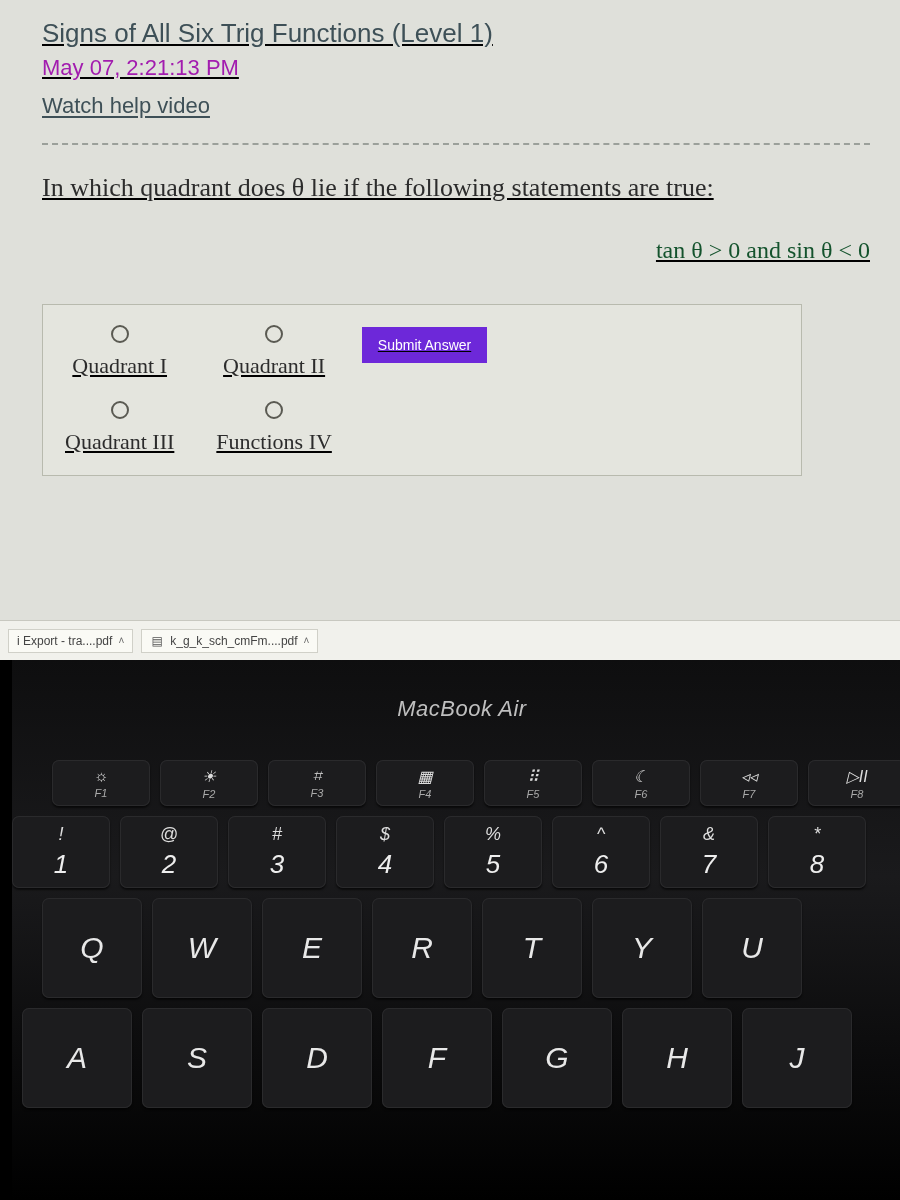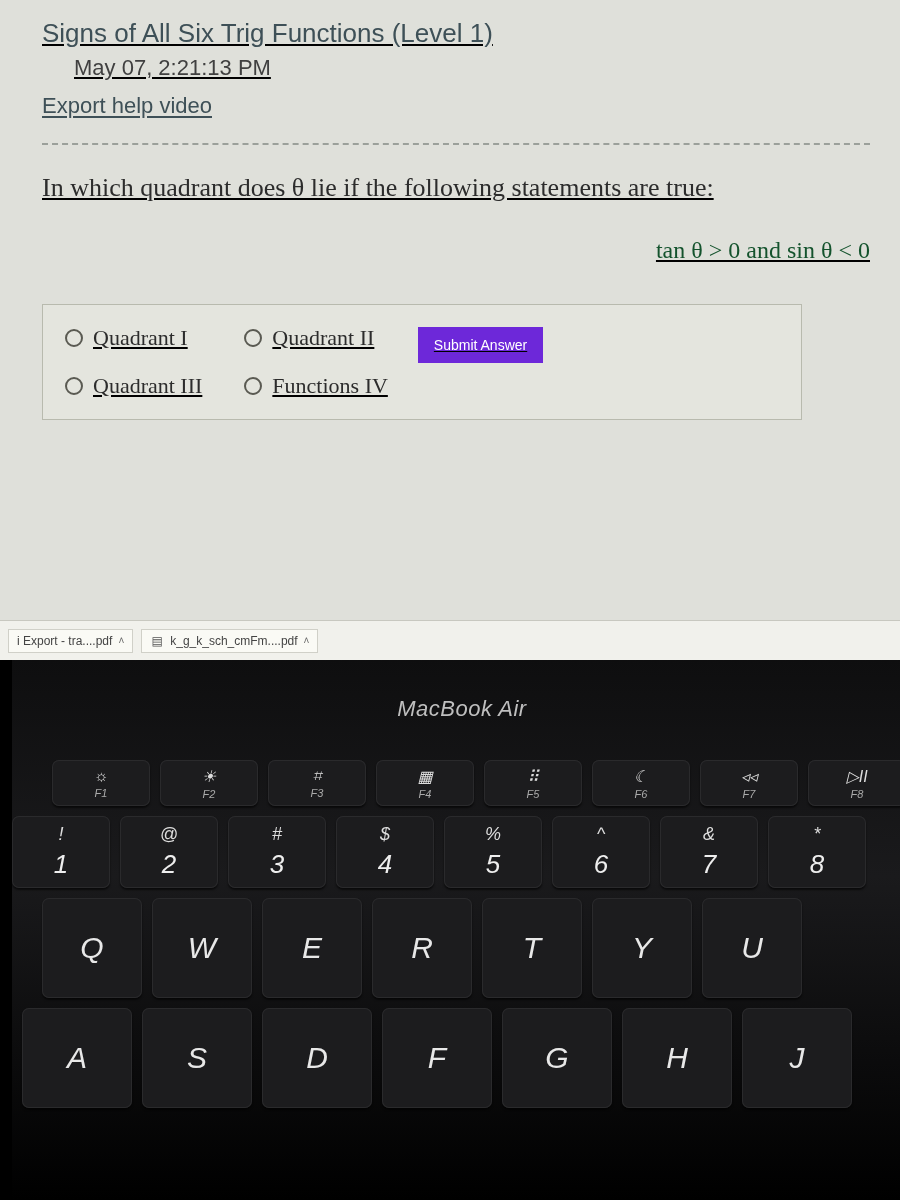--- a/index.html
+++ b/index.html
@@ -21,23 +21,22 @@
 
   .title {
     font-family: 'Comic Sans MS', cursive, sans-serif;
     font-size: 26px;
     color: #3e5057;
     margin-bottom: 6px;
   }
   .timestamp {
     font-family: 'Comic Sans MS', cursive, sans-serif;
     font-size: 22px;
-    color: #404040;
+    color: #a21caf;
     margin-bottom: 12px;
-    margin-left: 32px;
   }
   .help-link {
     font-family: 'Comic Sans MS', cursive, sans-serif;
     font-size: 22px;
     color: #3e5057;
     text-decoration: underline;
     text-underline-offset: 3px;
     cursor: pointer;
     display: inline-block;
     margin-bottom: 18px;
@@ -78,20 +77,21 @@
     grid-template-columns: auto auto;
     row-gap: 22px;
     column-gap: 42px;
   }
 
   .radio-item {
     display: flex;
     align-items: center;
     gap: 10px;
     cursor: pointer;
+    flex-direction: column;
   }
   .radio-circle {
     width: 18px; height: 18px;
     border: 2px solid #5a5a52;
     border-radius: 50%;
     flex-shrink: 0;
   }
   .radio-label {
     font-size: 22px;
     color: #2c2c2c;
@@ -202,21 +202,21 @@
   .as-row { top: 348px; left: 10px; }
   .as-row .letter-key { width: 110px; height: 100px; }
 </style>
 </head>
 <body>
 
 <div class="screen">
   <div class="content">
     <div class="title">Signs of All Six Trig Functions (Level 1)</div>
     <div class="timestamp">May 07, 2:21:13 PM</div>
-    <a class="help-link">Export help video</a>
+    <a class="help-link">Watch help video</a>
 
     <hr class="divider">
 
     <div class="question-text">In which quadrant does θ lie if the following statements are true:</div>
     <div class="math-line">tan θ &gt; 0 and  sin θ &lt; 0</div>
 
     <div class="answer-box">
       <div class="radio-grid">
         <label class="radio-item">
           <span class="radio-circle"></span>

